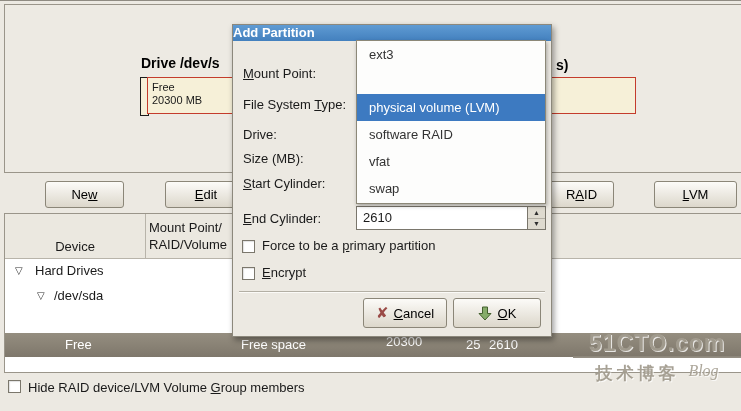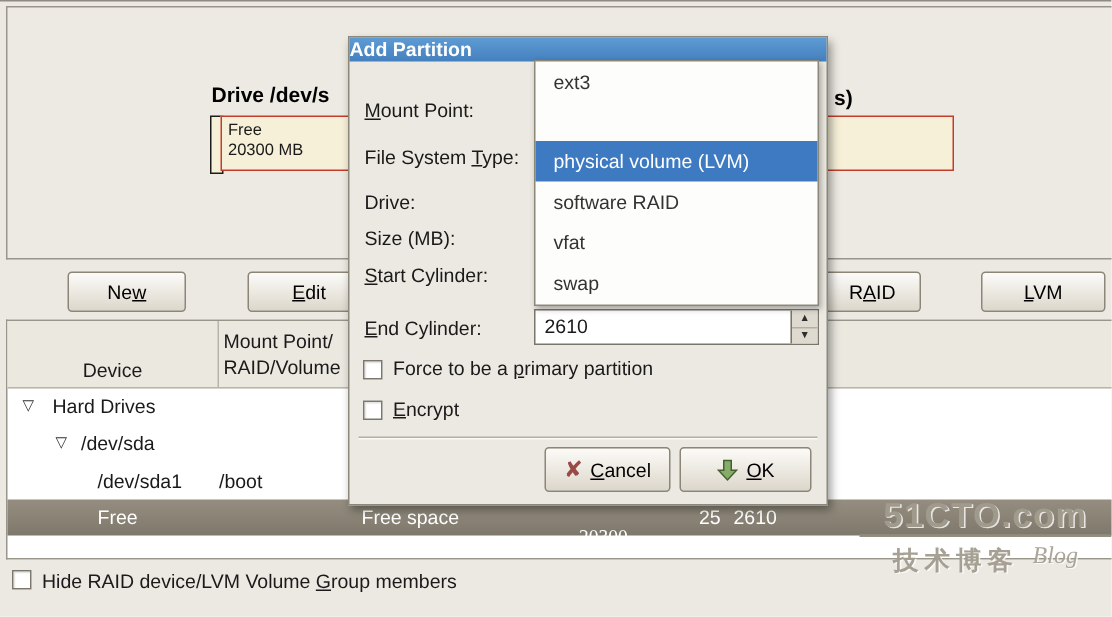--- a/index.html
+++ b/index.html
@@ -107,28 +107,24 @@
     </div>
 
     <div class="abs" style="left:0;top:45px;width:100%;height:25px;">
       <span class="abs tree-exp" style="left:10px;top:6px;">▽</span>
       <span class="abs" style="left:30px;top:4px;">Hard Drives</span>
     </div>
     <div class="abs" style="left:0;top:70px;width:100%;height:25px;">
       <span class="abs tree-exp" style="left:32px;top:6px;">▽</span>
       <span class="abs" style="left:49px;top:4px;">/dev/sda</span>
     </div>
-    <div class="abs" style="left:0;top:95px;width:100%;height:24px;">
-      <span class="abs" style="left:60px;top:4px;">/dev/sda1</span>
-      <span class="abs" style="left:141px;top:4px;">/boot</span>
-    </div>
     <div class="row-sel">
       <span class="abs" style="left:60px;top:4px;">Free</span>
       <span class="abs" style="left:236px;top:4px;">Free space</span>
-      <span class="abs" style="left:381px;top:17px;font-family:Liberation Serif, serif;">20300</span>
+      <span class="abs" style="left:381px;top:1px;">20300</span>
       <span class="abs" style="left:461px;top:4px;">25</span>
       <span class="abs" style="left:484px;top:4px;">2610</span>
     </div>
   </div>
 
   <div class="abs checkbox" style="left:8px;top:380px;"></div>
   <div class="abs" style="left:28px;top:380px;">
     <span>Hide RAID device/LVM Volume </span><span class="mn">G</span><span>roup members</span>
   </div>
 

